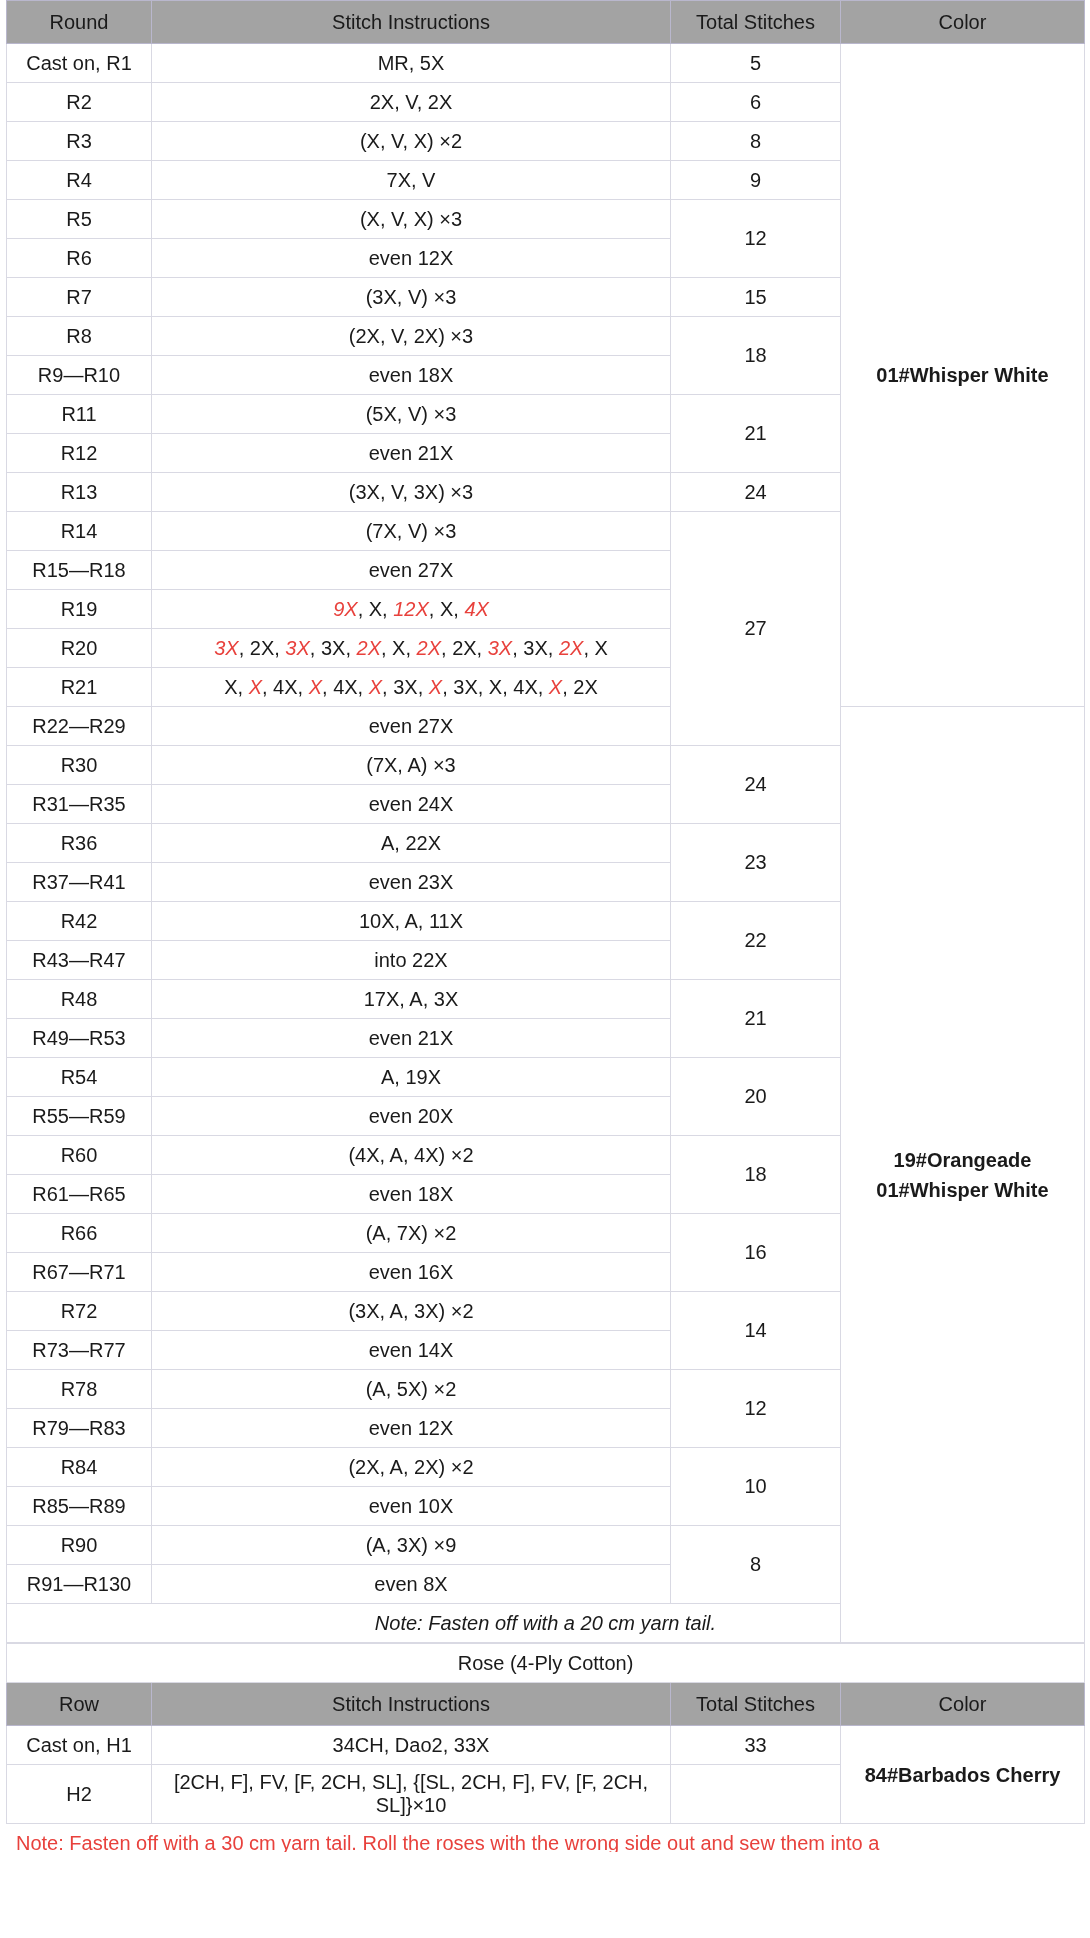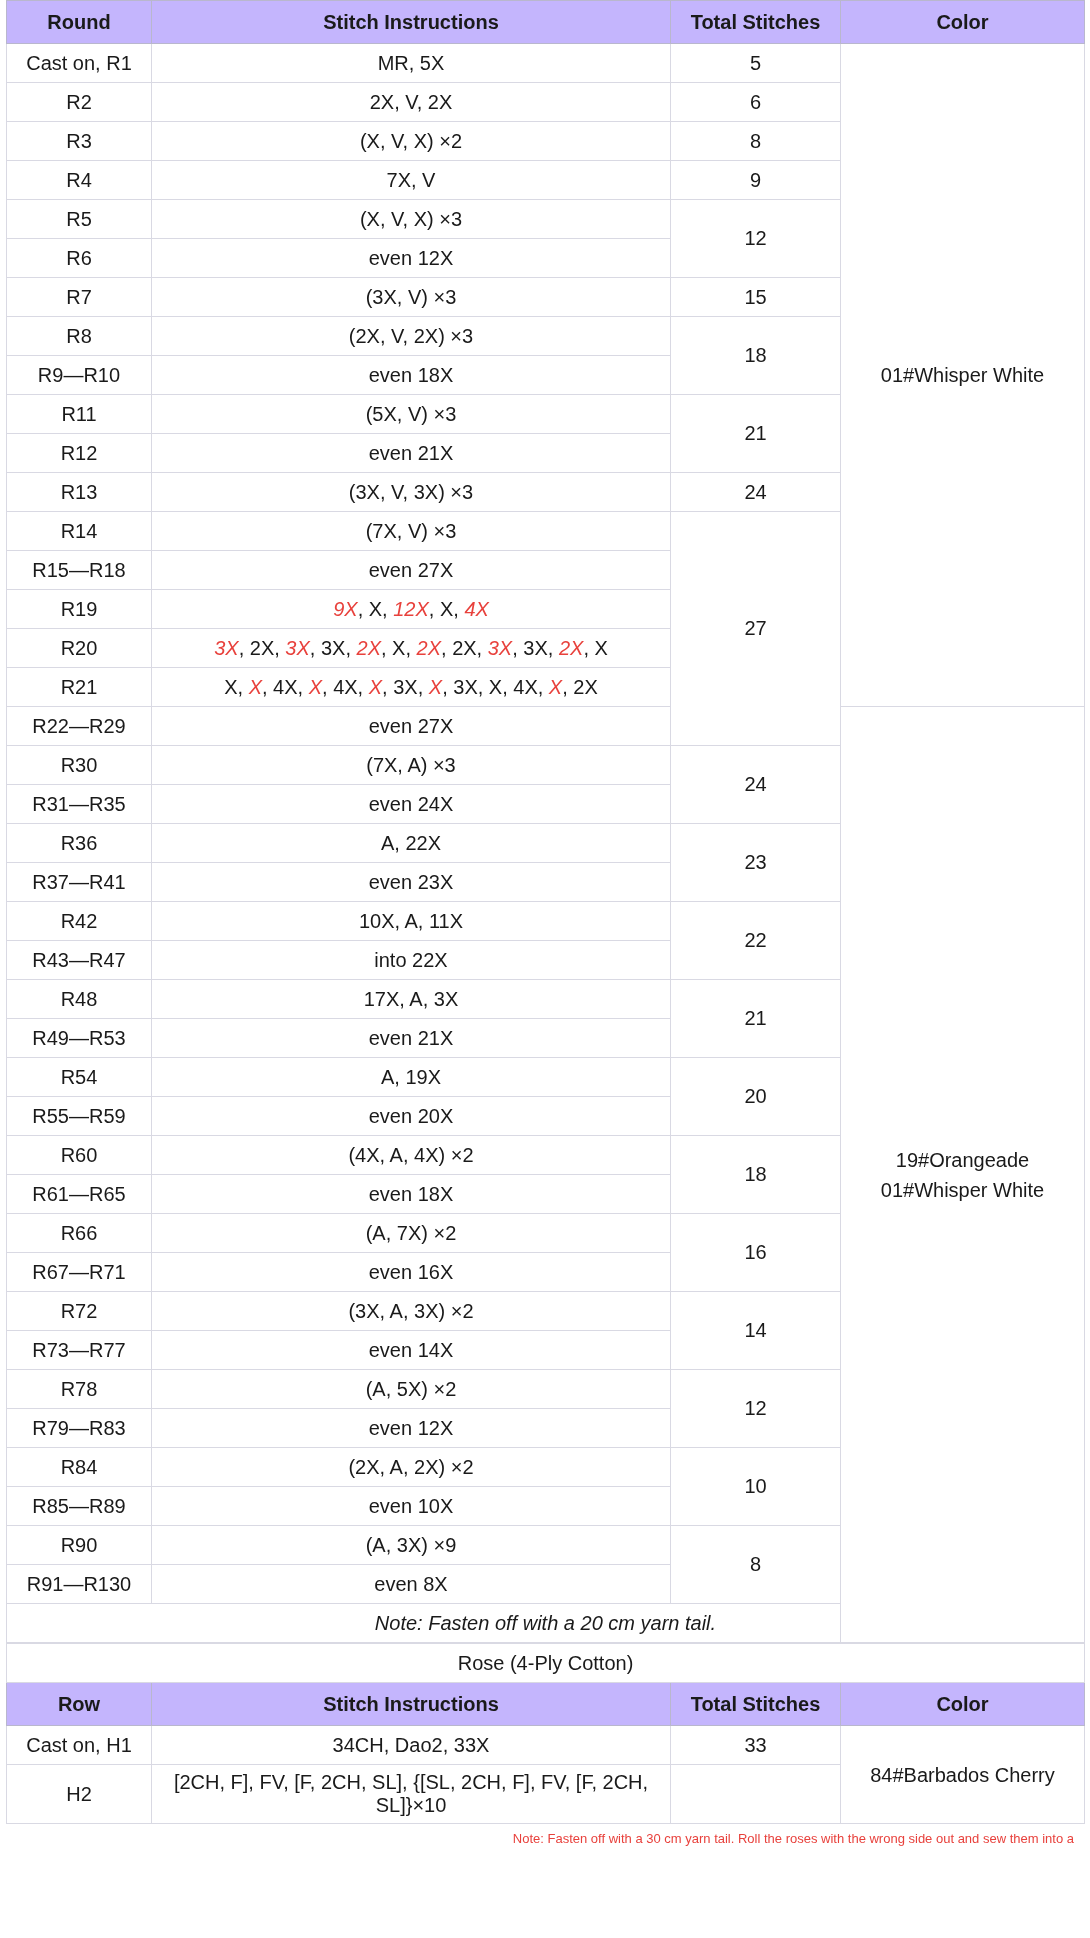--- a/index.html
+++ b/index.html
@@ -21,60 +21,60 @@
     border-collapse: collapse;
     width: 100%;
     table-layout: fixed;
   }
   table.pattern col.c-round { width: 145px; }
   table.pattern col.c-instr { width: 519px; }
   table.pattern col.c-total { width: 170px; }
   table.pattern col.c-color { width: 244px; }
 
   table.pattern th {
-    background: #c4b5fd;
-    font-weight: bold;
+    background: #a3a3a3;
+    font-weight: normal;
     font-size: 20px;
     color: #1a1a1a;
     text-align: center;
     padding: 6px 16px;
     border: 1px solid #b9b7cd;
     height: 30px;
   }
   table.pattern td {
     border: 1px solid #d9d9e3;
     text-align: center;
     font-size: 20px;
     padding: 6px 4px;
     height: 26px;
     vertical-align: middle;
     color: #1a1a1a;
   }
   td.instr { font-size: 20px; }
-  td.color { font-size: 20px; line-height: 1.5; }
+  td.color { font-size: 20px; line-height: 1.5; font-weight: bold; }
   .red { color: #e8413c; font-style: italic; }
   .note-row td {
     text-align: center;
     color: #e8413c;
     font-size: 20px;
     border-left: 1px solid #d9d9e3;
     border-right: 1px solid #d9d9e3;
     padding: 9px 4px;
     font-style: italic;
   }
   .section-row td {
     text-align: center;
     font-size: 20px;
     color: #1a1a1a;
     padding: 9px 4px;
   }
   .bottom-note {
     color: #e8413c;
-    font-size: 13px;
-    text-align: right;
+    font-size: 20px;
+    text-align: left;
     padding: 6px 10px 0 10px;
     line-height: 1.35;
     overflow: hidden;
     height: 22px;
   }
   .nowrap { white-space: nowrap; }
 </style>
 </head>
 <body>
 

